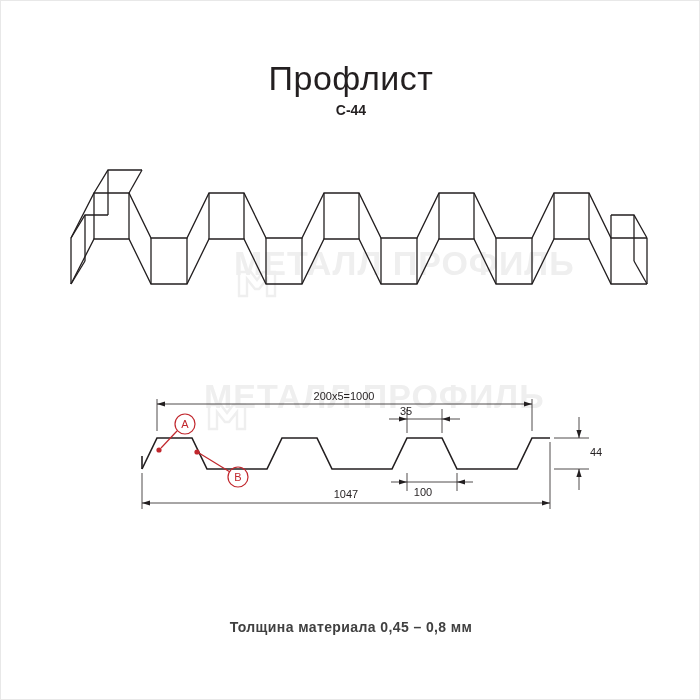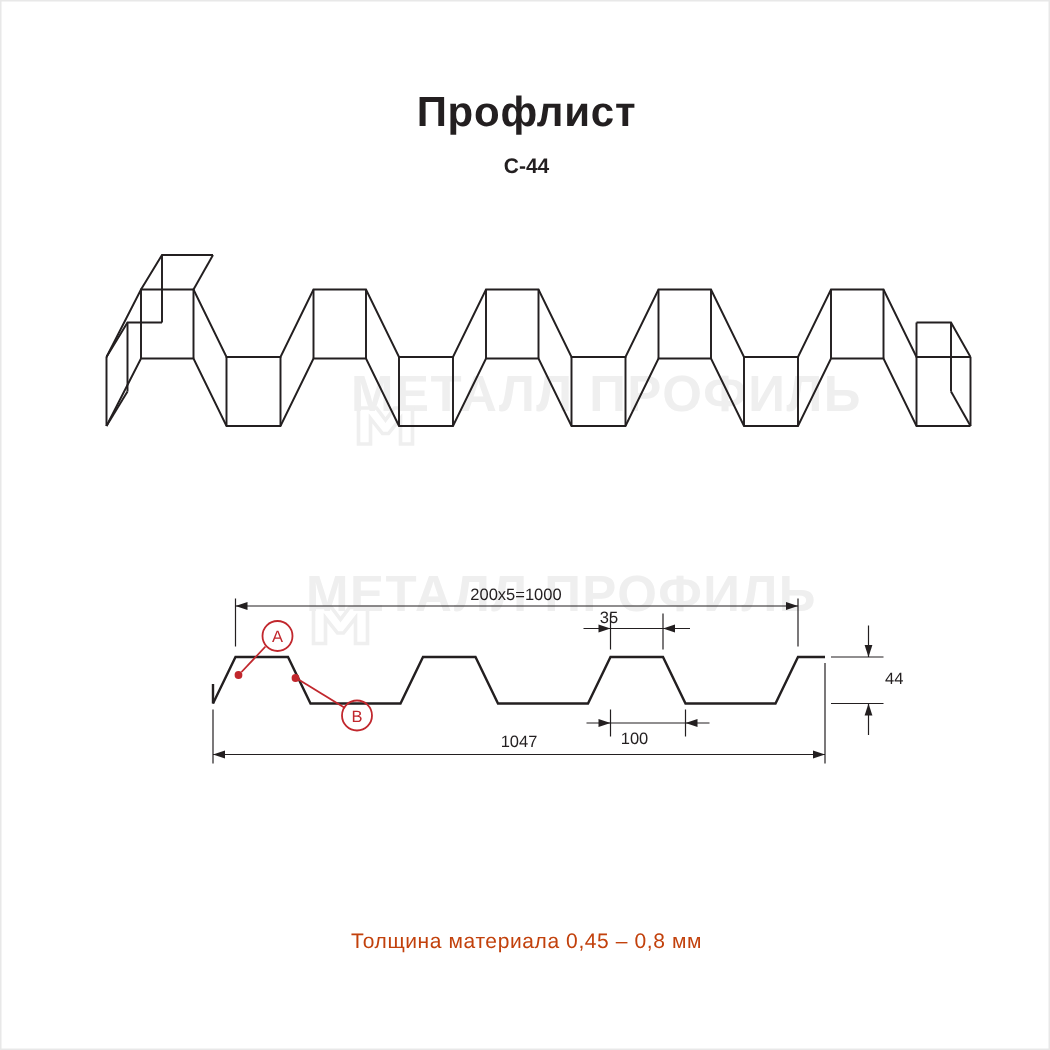--- a/index.html
+++ b/index.html
@@ -20,45 +20,45 @@
     height: 700px;
     box-sizing: border-box;
     border: 1px solid #e8e8e8;
   }
   .title {
     position: absolute;
     top: 58px;
     left: 0;
     width: 700px;
     text-align: center;
-    font-size: 28px;
-    font-weight: bold;
+    font-size: 34px;
+    font-weight: normal;
     letter-spacing: 0.5px;
     color: #231f20;
   }
   .subtitle {
     position: absolute;
     top: 101px;
     left: 0;
     width: 700px;
     text-align: center;
     font-size: 14px;
     font-weight: bold;
     color: #231f20;
   }
   .footer-note {
     position: absolute;
     top: 618px;
     left: 0;
     width: 700px;
     text-align: center;
     font-size: 14px;
-    font-weight: normal;
+    font-weight: bold;
     letter-spacing: 0.4px;
-    color: #c2410c;
+    color: #404040;
   }
   .art {
     position: absolute;
     top: 0;
     left: 0;
     width: 700px;
     height: 700px;
   }
   .wm {
     position: absolute;

